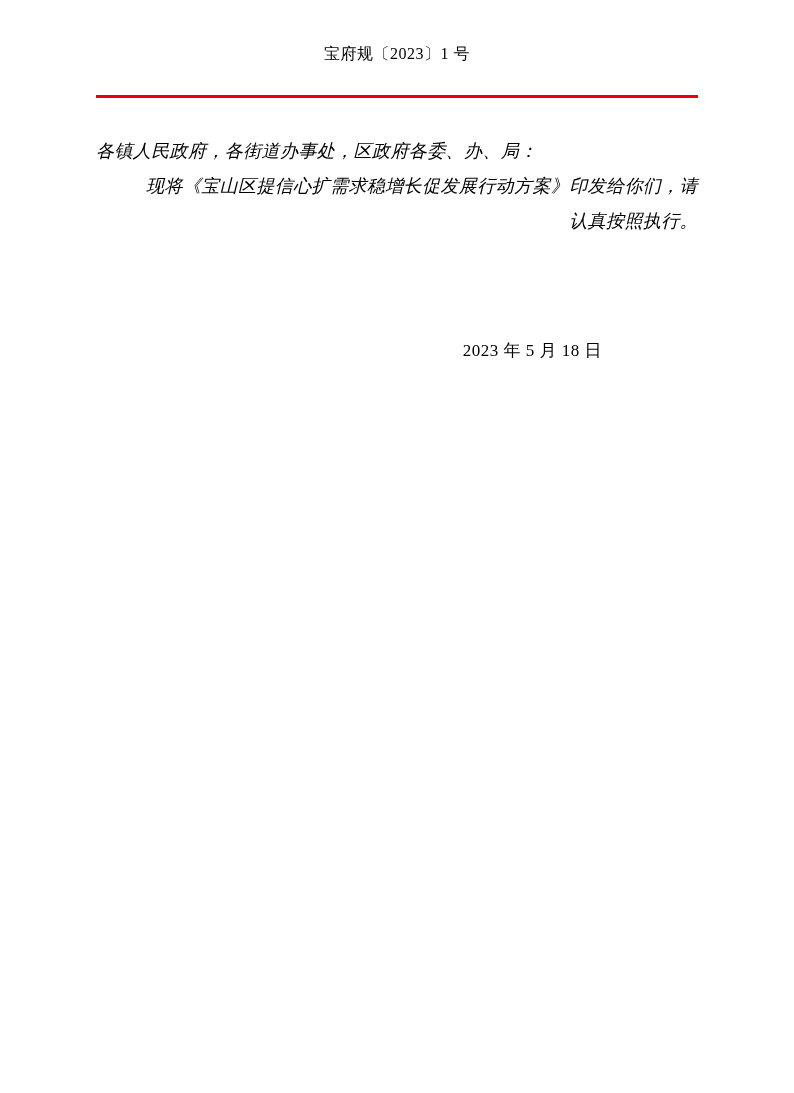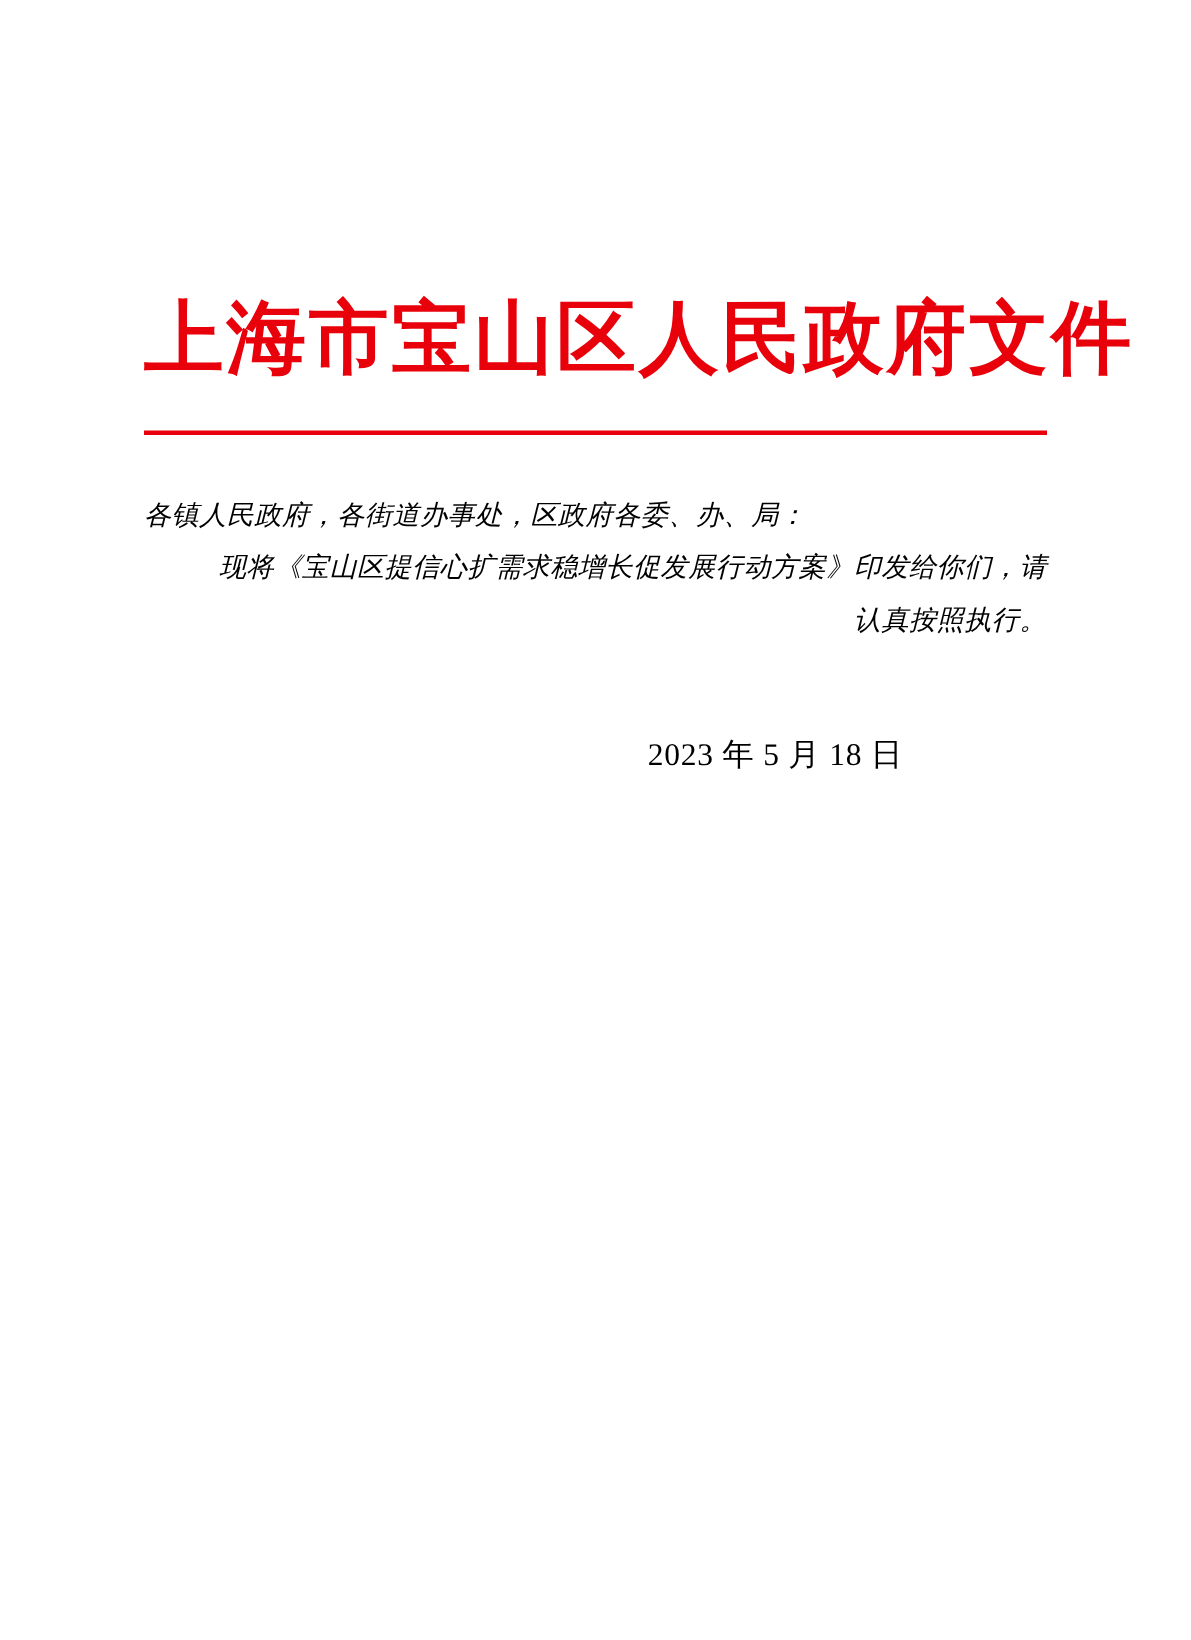--- a/index.html
+++ b/index.html
@@ -77,36 +77,34 @@
   .body-block p {
     margin: 0;
   }
   .indent2 {
     text-indent: 2em;
     text-align: right;
   }
 
   
   .date-line {
-    margin-top: 58px;
+    margin-top: 100px;
     text-align: right;
     padding-right: 96px;
-    font-size: 21px;
+    font-size: 17px;
     letter-spacing: 0.5px;
   }
 </style>
 </head>
 <body>
 
 <div class="page">
 
-  <div class="masthead">
-    <div class="masthead-title">上海市宝山区人民政府文件</div>
-  </div>
 
+  <div class="doc-number">宝府规〔2023〕1 号</div>
 
   <div class="red-rule"></div>
 
 
   <div class="body-block">
     <p>各镇人民政府，各街道办事处，区政府各委、办、局：</p>
     <p class="indent2">现将《宝山区提信心扩需求稳增长促发展行动方案》印发给你们，请认真按照执行。</p>
   </div>
 
   <div class="date-line">2023 年 5 月 18 日</div>

